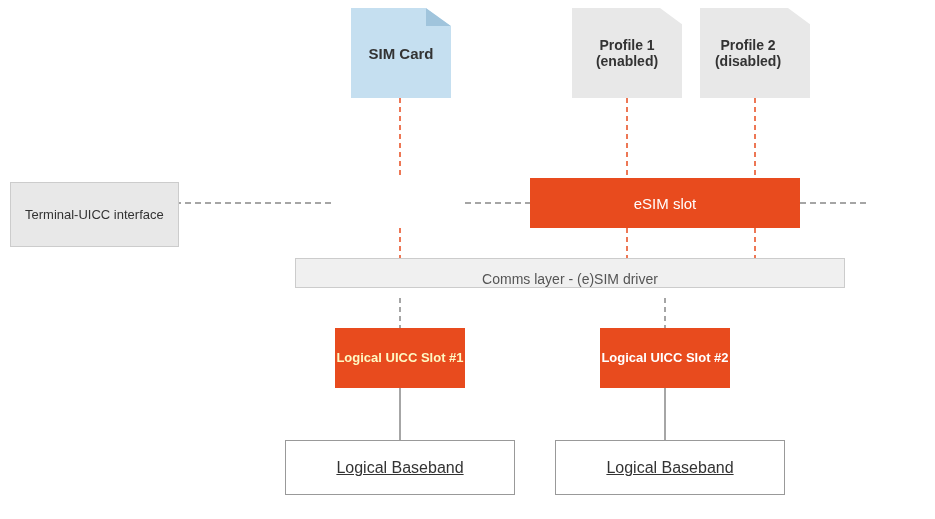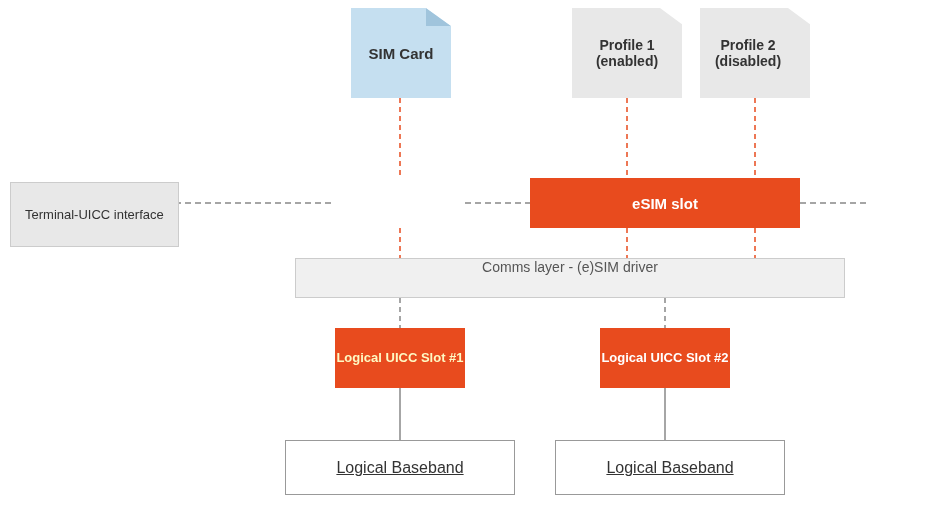--- a/index.html
+++ b/index.html
@@ -147,35 +147,35 @@
       top: 178px;
       width: 270px;
       height: 50px;
       background: #e84b1e;
       display: flex;
       align-items: center;
       justify-content: center;
     }
     .esim-slot-label {
       font-size: 15px;
-      font-weight: 700;
+      font-weight: 400;
       color: #ffffff;
     }
 
     
     .comms-layer-box {
       position: absolute;
       left: 295px;
       top: 258px;
       width: 550px;
-      height: 40px;
+      height: 30px;
       background: #f0f0f0;
       border: 1px solid #cccccc;
       display: flex;
-      align-items: flex-start;
+      align-items: flex-end;
       justify-content: center;
     }
     .comms-layer-label {
       font-size: 14px;
       color: #555;
     }
 
     
     .luicc1-box {
       position: absolute;

